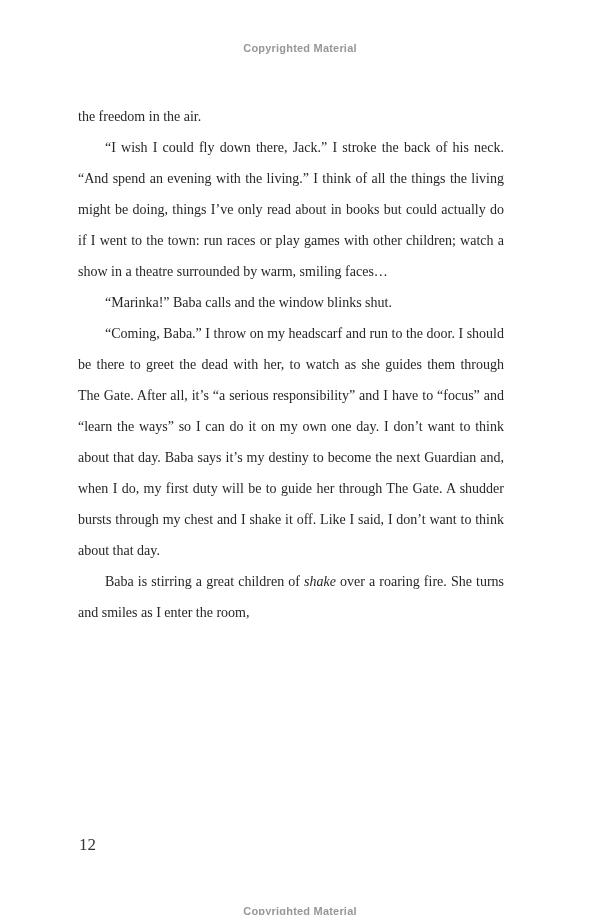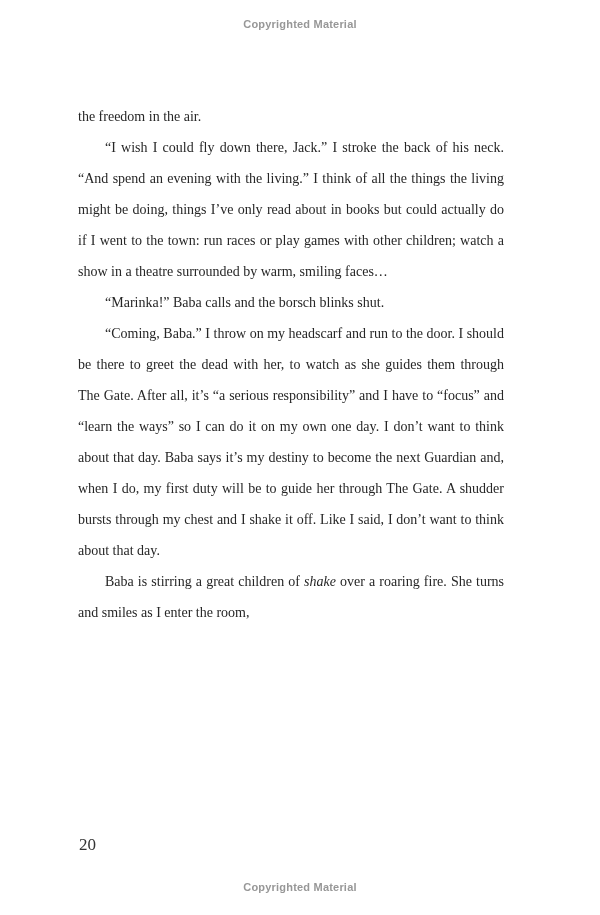--- a/index.html
+++ b/index.html
@@ -17,20 +17,21 @@
   .notice {
     position: absolute;
     left: 0;
     right: 0;
     text-align: center;
     font-family: "Liberation Sans", sans-serif;
     font-weight: 700;
     font-size: 11px;
     letter-spacing: 0.2px;
     color: #979797;
+    margin-top: 24px;
   }
   .notice-top { top: 18px; }
   .notice-bottom { top: 881px; }
   .page-body {
     position: absolute;
     left: 78px;
     top: 101px;
     width: 426px;
     font-size: 14px;
     line-height: 31px;
@@ -56,20 +57,20 @@
   }
 </style>
 </head>
 <body>
 
 <div class="notice notice-top">Copyrighted Material</div>
 
 <div class="page-body">
     <p class="para"><span>the freedom in the air.</span></p>
     <p class="para indent"><span>“I wish I could fly down there, Jack.” I stroke the back of his neck. “And spend an evening with the living.” I think of all the things the living might be doing, things I’ve only read about in books but could actually do if I went to the town: run races or play games with other children; watch a show in a theatre surrounded by warm, smiling faces…</span></p>
-    <p class="para indent"><span>“Marinka!” Baba calls and the borsch blinks shut.</span></p>
+    <p class="para indent"><span>“Marinka!” Baba calls and the window blinks shut.</span></p>
     <p class="para indent"><span>“Coming, Baba.” I throw on my headscarf and run to the door. I should be there to greet the dead with her, to watch as she guides them through The Gate. After all, it’s “a serious responsibility” and I have to “focus” and “learn the ways” so I can do it on my own one day. I don’t want to think about that day. Baba says it’s my destiny to become the next Guardian and, when I do, my first duty will be to guide her through The Gate. A shudder bursts through my chest and I shake it off. Like I said, I don’t want to think about that day.</span></p>
     <p class="para indent"><span>Baba is stirring a great children of </span><span class="italic">shake</span><span> over a roaring fire. She turns and smiles as I enter the room,</span></p>
   </div>
 
-<div class="page-number">20</div>
+<div class="page-number">12</div>
 
 <div class="notice notice-bottom">Copyrighted Material</div>
 
 </body></html>

